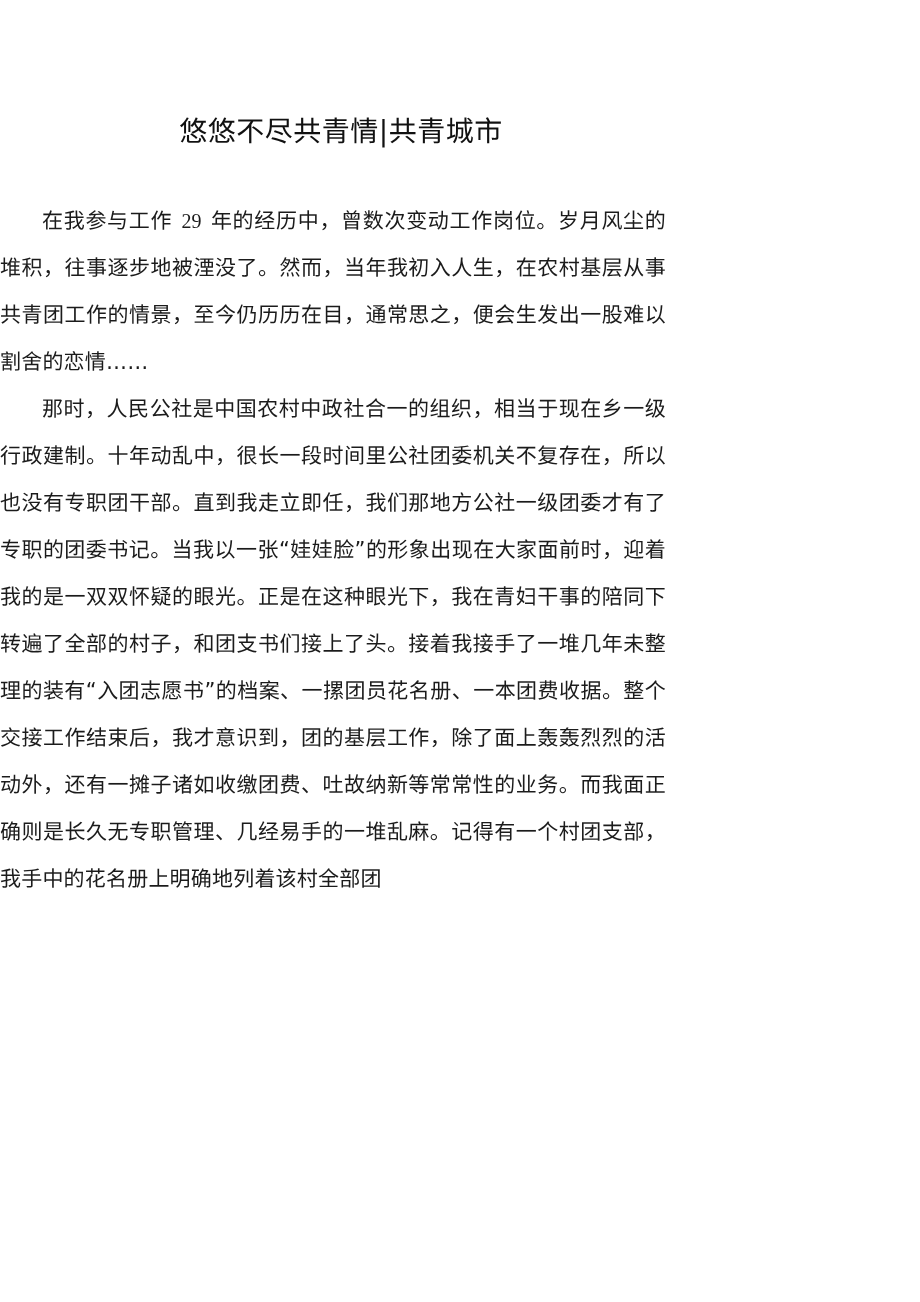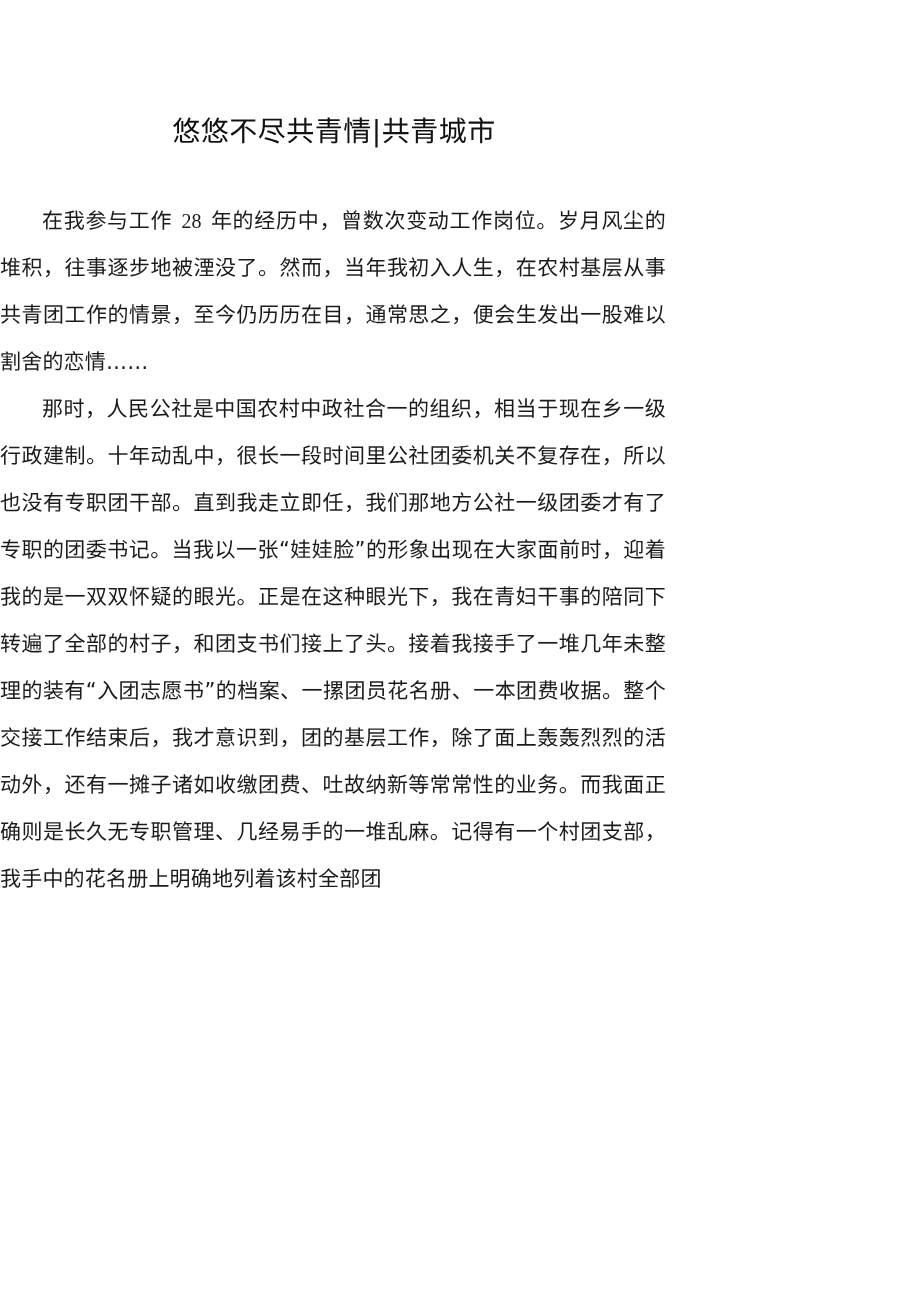--- a/index.html
+++ b/index.html
@@ -30,21 +30,21 @@
     padding: 0;
     font-family: "DejaVu Sans", "Liberation Sans", sans-serif;
     font-size: 28px;
     font-weight: 400;
     line-height: 40px;
     letter-spacing: 0.5px;
     text-align: center;
     color: #111111;
     position: absolute;
     top: 112px;
-    left: 1px;
+    left: 8px;
     width: 666px;
   }
 
   .body-text {
     position: absolute;
     top: 198px;
     left: 0;
     width: 666px;
   }
 
@@ -74,17 +74,17 @@
   }
 </style>
 </head>
 <body>
 
 <div class="page">
 
   <h1 class="doc-title">悠悠不尽共青情|共青城市</h1>
 
   <div class="body-text">
-    <p class="para">在我参与工作 <span class="num">28</span> 年的经历中，曾数次变动工作岗位。岁月风尘的堆积，往事逐步地被湮没了。然而，当年我初入人生，在农村基层从事共青团工作的情景，至今仍历历在目，通常思之，便会生发出一股难以割舍的恋情……</p>
+    <p class="para">在我参与工作 <span class="num">29</span> 年的经历中，曾数次变动工作岗位。岁月风尘的堆积，往事逐步地被湮没了。然而，当年我初入人生，在农村基层从事共青团工作的情景，至今仍历历在目，通常思之，便会生发出一股难以割舍的恋情……</p>
     <p class="para">那时，人民公社是中国农村中政社合一的组织，相当于现在乡一级行政建制。十年动乱中，很长一段时间里公社团委机关不复存在，所以也没有专职团干部。直到我走立即任，我们那地方公社一级团委才有了专职的团委书记。当我以一张“娃娃脸”的形象出现在大家面前时，迎着我的是一双双怀疑的眼光。正是在这种眼光下，我在青妇干事的陪同下转遍了全部的村子，和团支书们接上了头。接着我接手了一堆几年未整理的装有“入团志愿书”的档案、一摞团员花名册、一本团费收据。整个交接工作结束后，我才意识到，团的基层工作，除了面上轰轰烈烈的活动外，还有一摊子诸如收缴团费、吐故纳新等常常性的业务。而我面正确则是长久无专职管理、几经易手的一堆乱麻。记得有一个村团支部，我手中的花名册上明确地列着该村全部团</p>
   </div>
 
 </div>
 
 </body></html>

